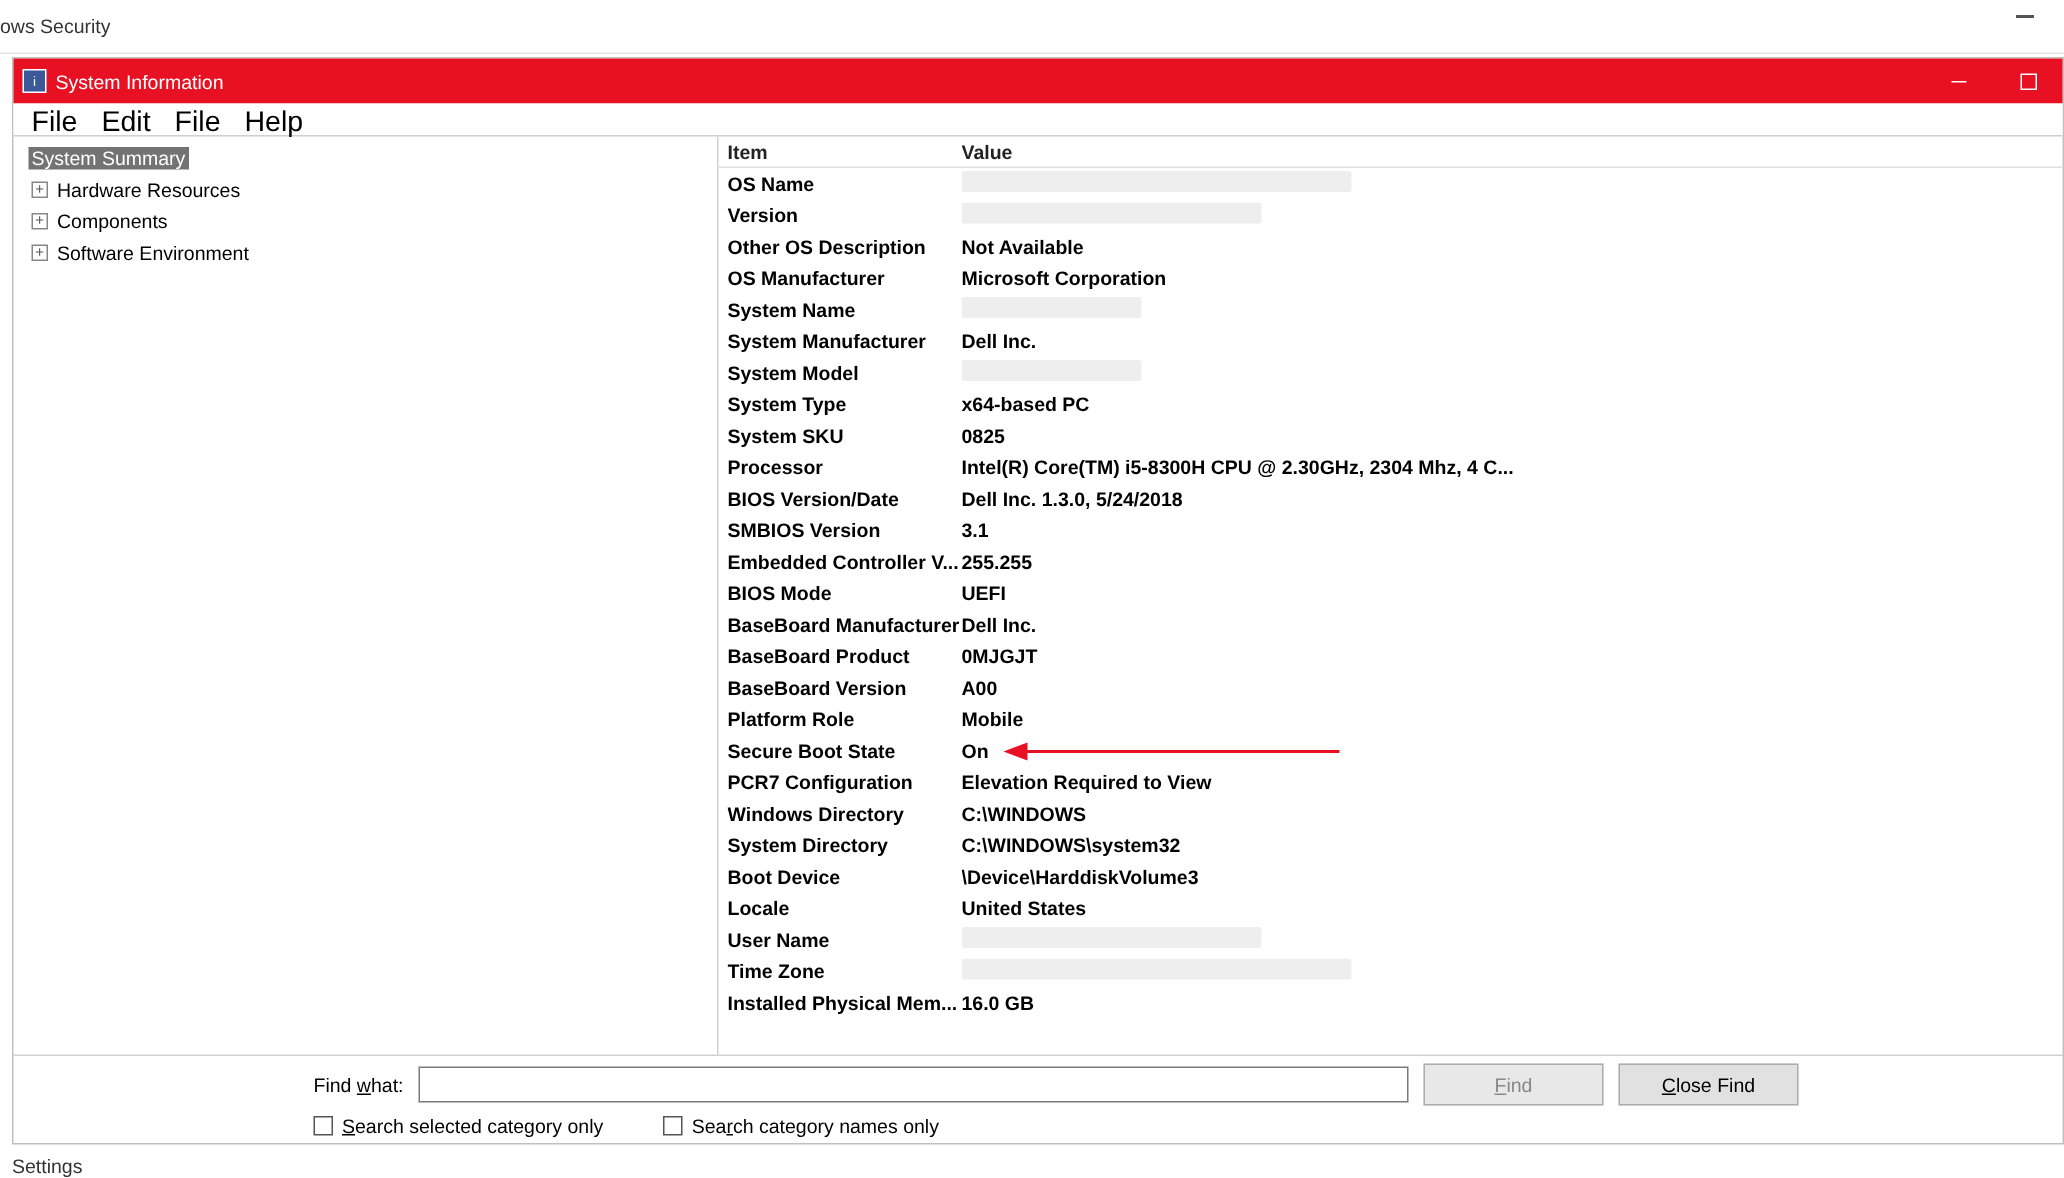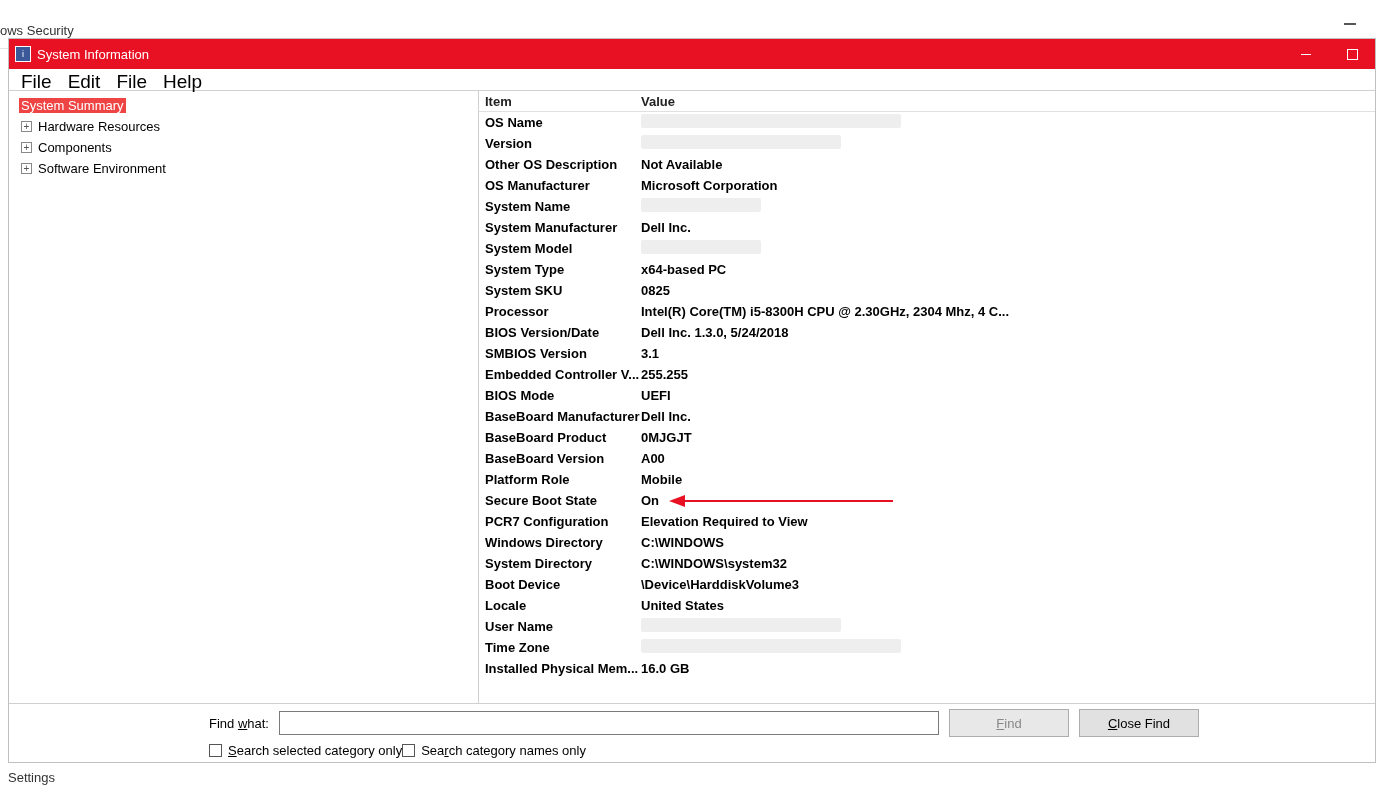--- a/index.html
+++ b/index.html
@@ -9,21 +9,21 @@
     background: #fff;
     width: 1376px;
     height: 785px;
     overflow: hidden;
     position: relative;
   }
   .bg-top {
     position: absolute; left:0; top:0; right:0; height:36px;
     background:#fff; border-bottom:1px solid #e5e5e5;
     display:flex; align-items:center; padding-left:0;
-    font-size:13px; color:#333;margin-top:13px;
+    font-size:13px; color:#333;
   }
   .bg-min {
     position:absolute; right:20px; top:10px; width:12px; height:2px;
     background:#555;
   }
   .bg-bottom {
     position:absolute; left:8px; bottom:0; font-size:13px; color:#333;text-align:right;
   }
 
   .window {
@@ -67,21 +67,21 @@
     display:flex; align-items:center; height:21px; padding-left:10px;
   }
   .tree-item.root { padding-left:10px; }
   .tree-item.child { padding-left:12px; }
   .tree-item .expander {
     width:11px; height:11px; border:1px solid #888; margin-right:4px;
     font-size:10px; line-height:9px; text-align:center; color:#555;
     cursor:pointer; background:#fff;
   }
   .tree-item.selected .label {
-    background:#ef4444; color:#fff; padding:0 2px;text-align:center;
+    background:#737373; color:#fff; padding:0 2px;text-align:center;
   }
   .tree-item .label { padding:0 2px; }
 
   .details {
     flex:1; overflow:auto; position:relative;
   }
   .details-header, .details-row {
     display:flex; align-items:center; height:21px; font-size:13px;
     padding-left:6px;
   }
@@ -113,21 +113,21 @@
   .findlabel u { text-decoration:underline; }
   .findinput {
     width:660px; height:24px; border:1px solid #7a7a7a; padding:0 4px;
     font-size:13px;
   }
   .btn {
     height:28px; min-width:120px; background:#e1e1e1; border:1px solid #adadad;
     cursor:pointer; font-size:13px;
   }
   .btn.disabled { color:#888; cursor:default; background:#e8e8e8;}
-  .findrow2 { display:flex; align-items:center; }
+  .findrow2 { display:flex; align-items:center; gap:40px; }
   .chk { display:flex; align-items:center; gap:6px; }
   .chkbox {
     width:13px; height:13px; border:1px solid #555; background:#fff;
   }
 </style>
 </head>
 <body>
 
 <div class="bg-top">
   <span>ows Security</span>

